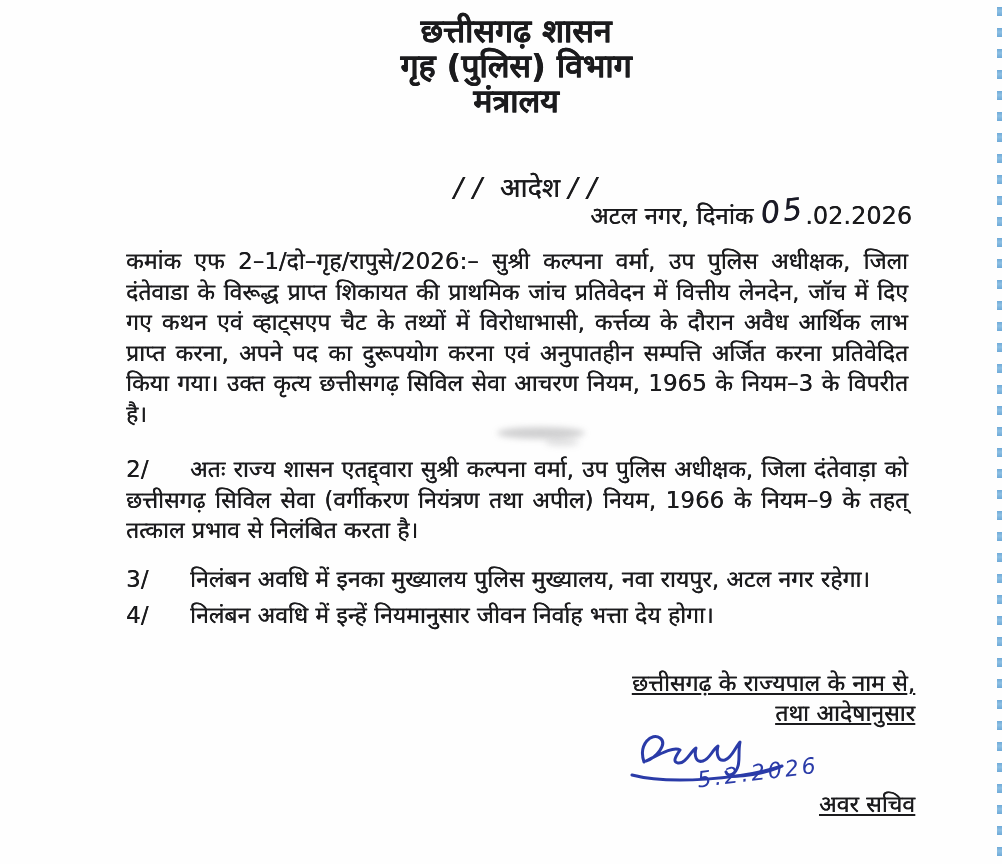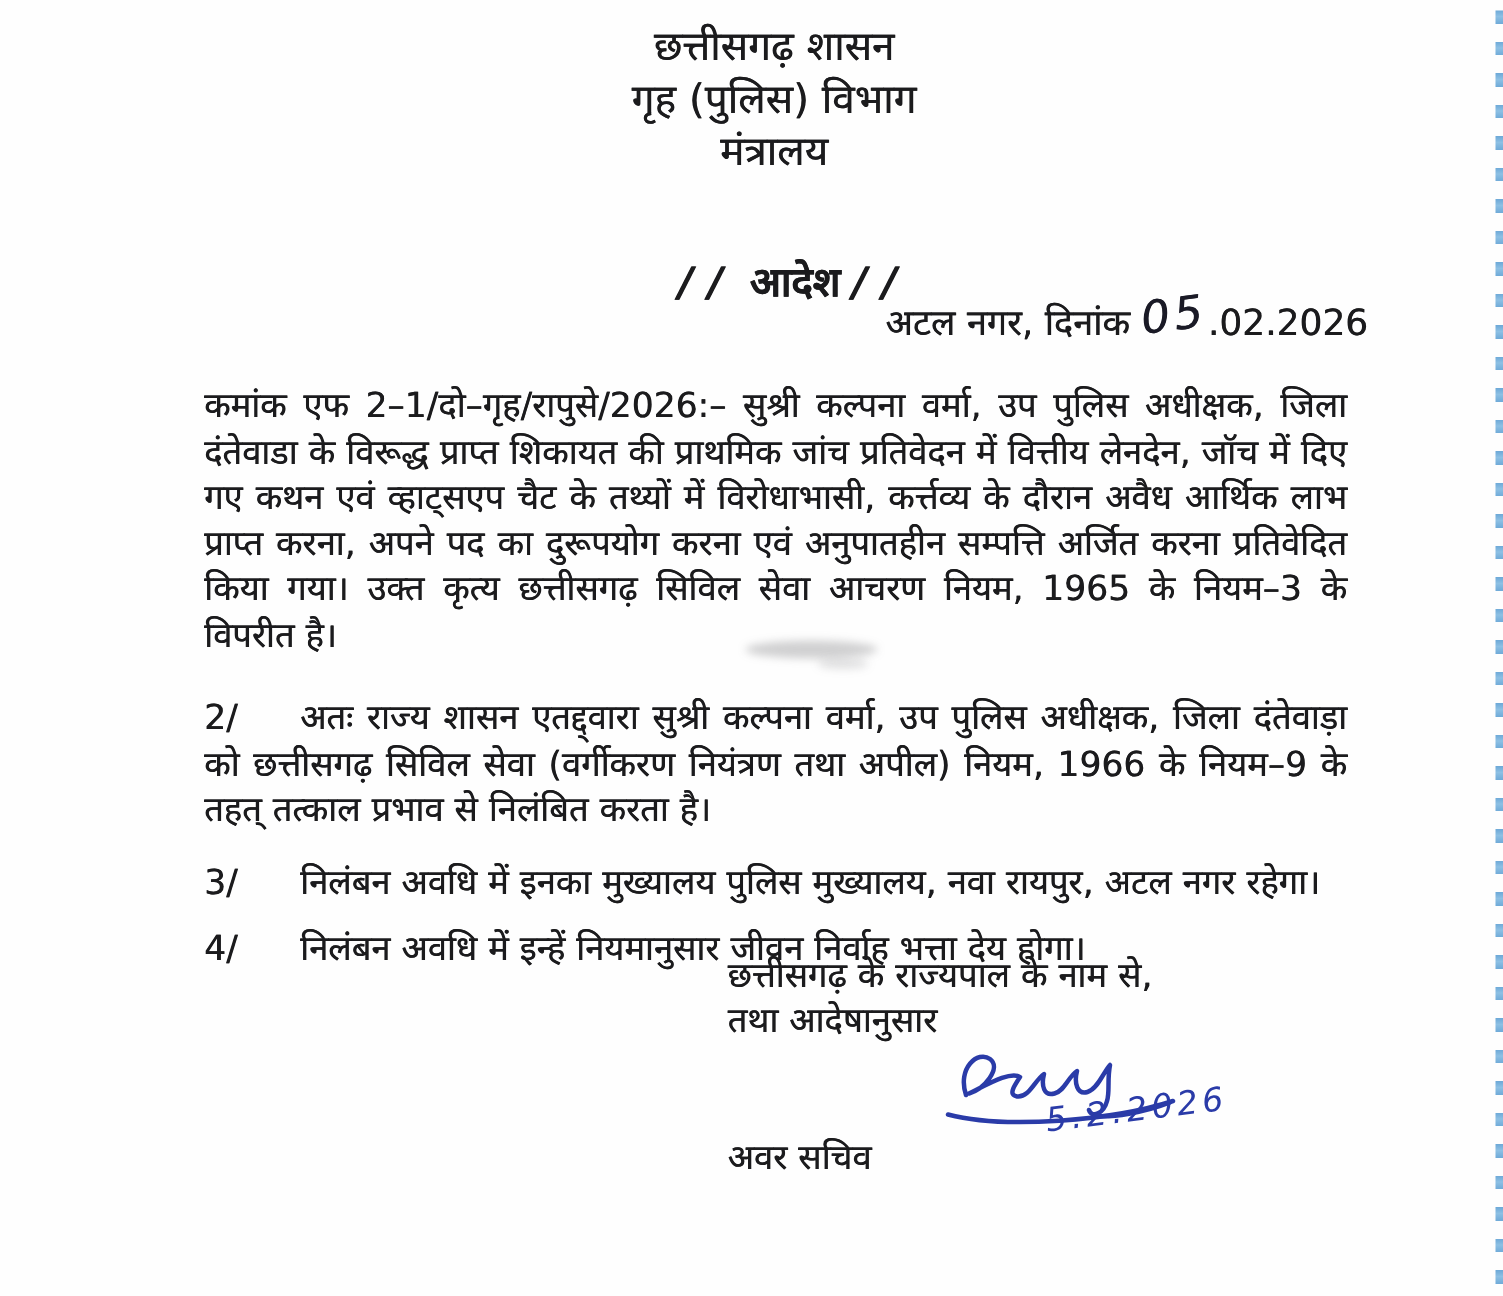--- a/index.html
+++ b/index.html
@@ -12,62 +12,63 @@
     font-family:"DejaVu Sans",sans-serif;
     color:#1b1b1d;
   }
   
   .edge-dashes{
     position:absolute;right:0;top:7px;bottom:0;width:5px;
     background:repeating-linear-gradient(180deg,#6faad8 0px,#8dc0e4 4px,#6faad8 9px,rgba(0,0,0,0) 9px,rgba(0,0,0,0) 21px);
   }
   .doc-header{
     position:absolute;top:14px;left:30px;width:972px;
-    text-align:center;font-weight:normal;font-size:27px;line-height:35px;
+    text-align:center;font-weight:bold;font-size:32px;line-height:35px;
     text-shadow:0.3px 0 0 currentColor;
   }
   .order-heading{
     position:absolute;top:168px;left:530px;transform:translateX(-50%);
-    font-weight:bold;font-size:27px;white-space:nowrap;
+    font-weight:normal;font-size:27px;white-space:nowrap;
     text-shadow:0.3px 0 0 currentColor;
     text-align:center;
   }
   .order-heading .slashes{letter-spacing:10px;font-style:italic;margin:0 8px;}
   .dateline{
     position:absolute;top:196px;right:90px;
     font-size:24px;white-space:nowrap;
     text-shadow:0.3px 0 0 currentColor;
   }
   .hand-day{
     display:inline-block;
     font-size:30px;font-style:italic;letter-spacing:3px;
     transform:rotate(-7deg) translateY(-3px);
     color:#1a1a26;
   }
   .body-text{
     position:absolute;left:122px;top:242px;width:790px;
     font-size:23px;line-height:30.5px;text-align:justify;
     text-shadow:0.3px 0 0 currentColor;
   }
-  .body-text p{margin:14px;}
+  .body-text p{margin:4px;}
   .body-text p.p1{margin-bottom:25px;}
   .body-text p.p2{margin-bottom:18px;}
   .body-text p.p3{margin-bottom:6px;}
   .pnum{display:inline-block;width:64px;}
   .smudge{
     position:absolute;border-radius:50%;
     background:rgba(90,90,95,0.28);
     filter:blur(3px);
   }
   .smudge.s1{left:497px;top:427px;width:88px;height:12px;}
   .smudge.s2{left:545px;top:439px;width:34px;height:7px;background:rgba(90,90,95,0.18);}
   .sig-block{
-    position:absolute;left:485px;top:636px;width:430px;
-    text-align:left;font-size:23px;line-height:30px;
+    position:absolute;left:485px;top:668px;width:430px;
+    text-align:right;font-size:23px;line-height:30px;
     text-shadow:0.3px 0 0 currentColor;
+    text-decoration:underline;
   }
   .sig-area{position:relative;height:62px;}
   .scribble{position:absolute;left:145px;top:0px;}
   .sig-date{
     position:absolute;left:212px;top:30px;
     color:#2a3ba8;font-size:22px;font-style:italic;letter-spacing:3px;
     transform:rotate(-7deg);white-space:nowrap;
     text-shadow:none;
   }
   .sig-line{line-height:29px;}

